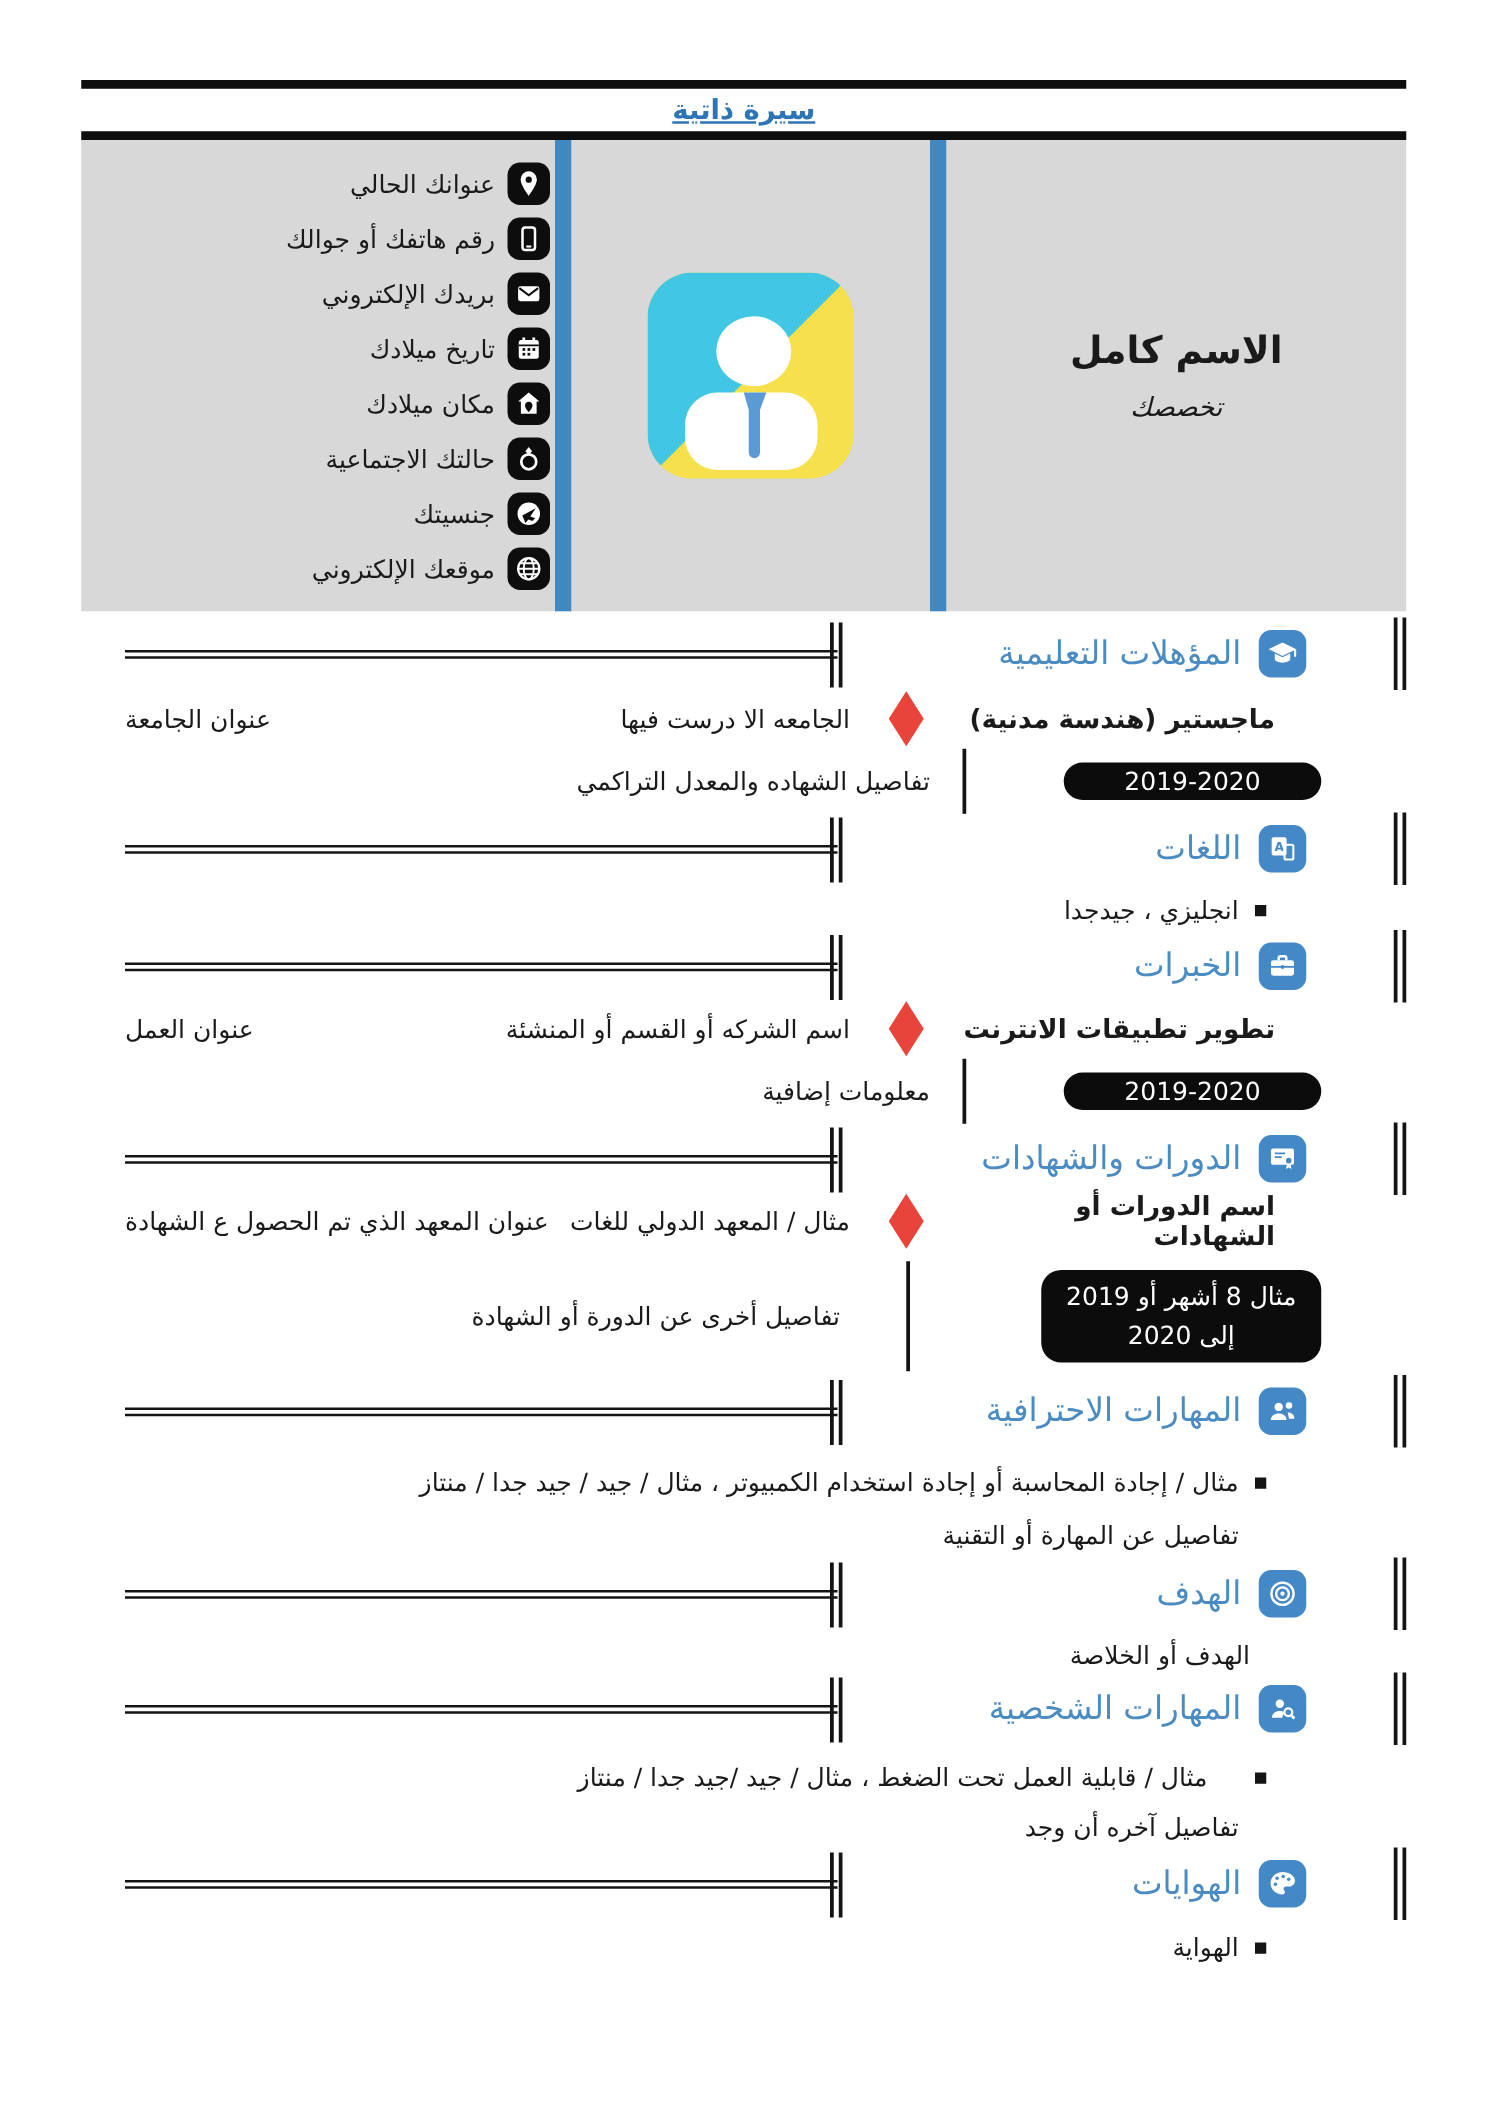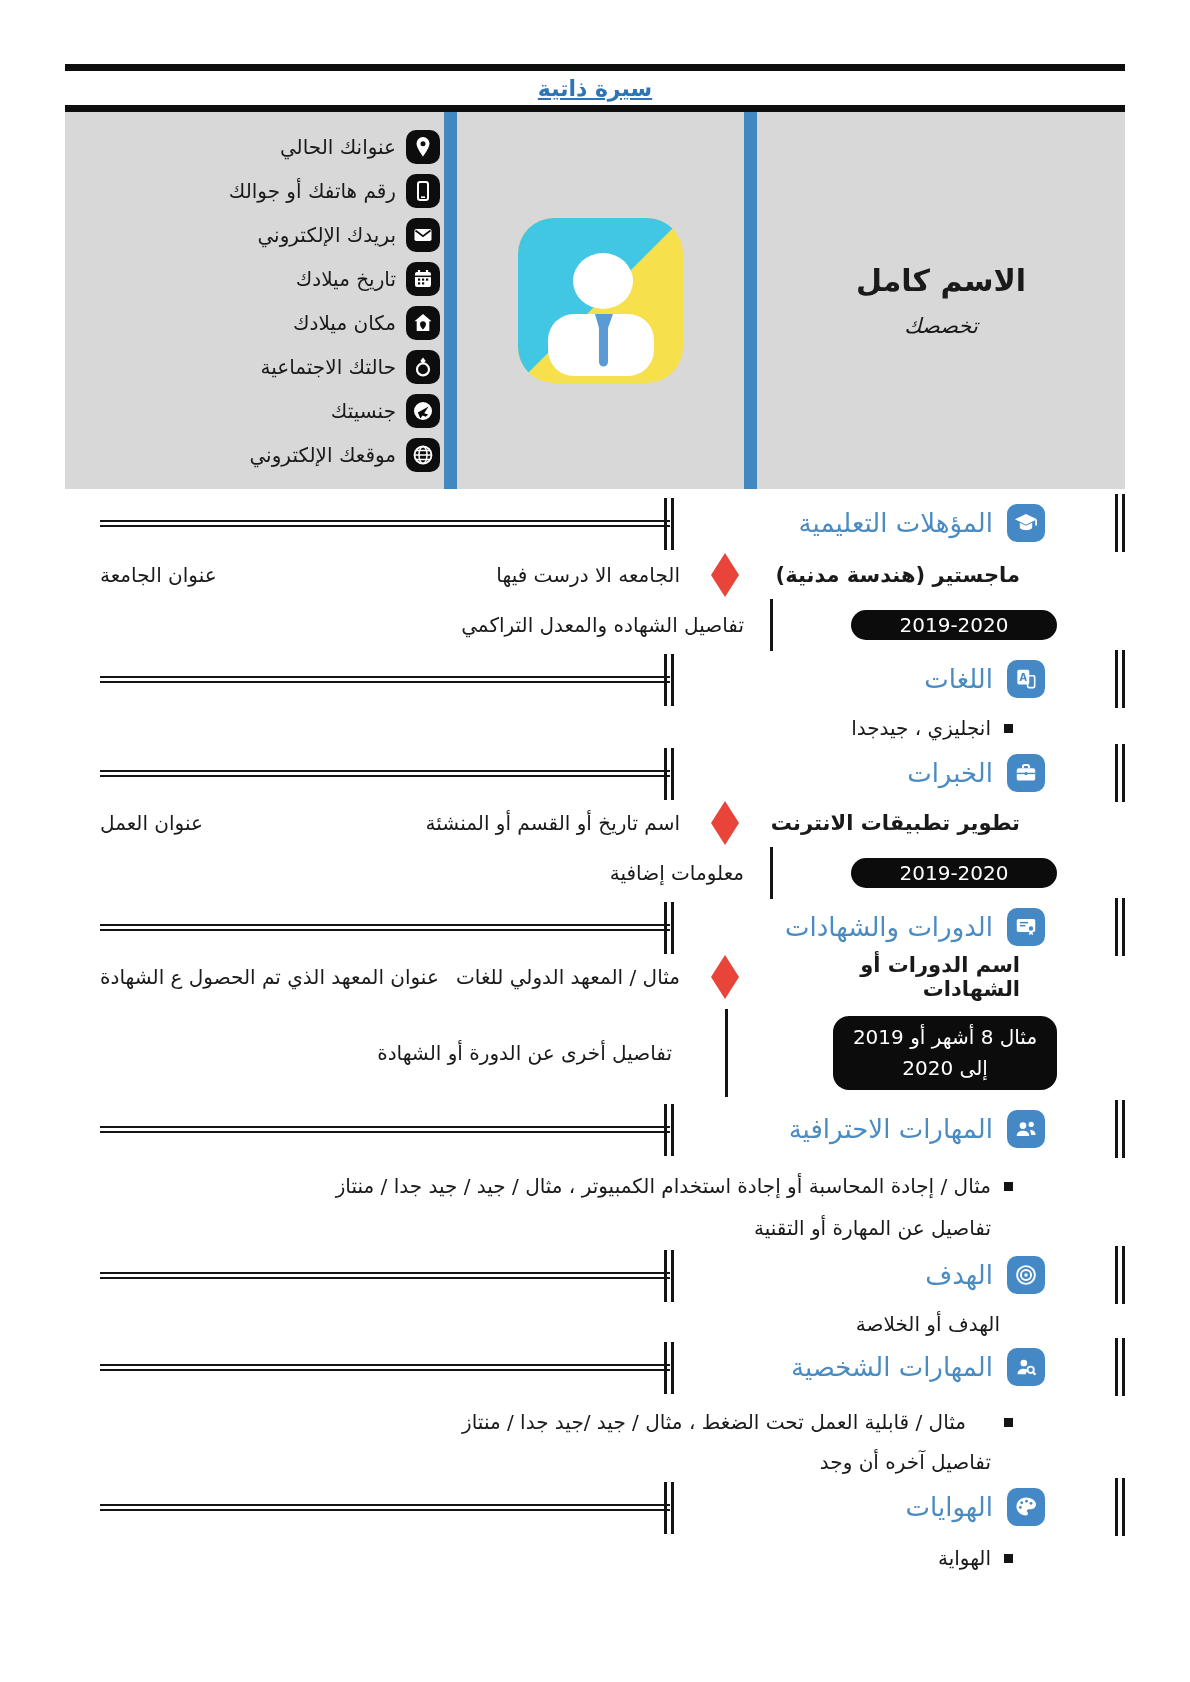--- a/index.html
+++ b/index.html
@@ -255,21 +255,21 @@
           </span>
         </span>
     </div>
     <div class="entry">
       <span class="e-title">تطوير تطبيقات الانترنت</span>
       <span class="dmd">
         <svg width="32" height="46" viewBox="0 0 32 46">
             <polygon points="16,1 30,23 16,45 2,23" fill="#e8443a"></polygon>
           </svg>
       </span>
-      <span>اسم تاريخ أو القسم أو المنشئة</span>
+      <span>اسم الشركه أو القسم أو المنشئة</span>
       <span class="e-left">عنوان العمل</span>
     </div>
     <div class="pillrow" style="margin-top:2px;">
       <span class="pill">2019-2020</span>
       <span class="vsep"></span>
       <span>معلومات إضافية</span>
     </div>
 
     <div class="sec-h">
       <span class="dblbar">

